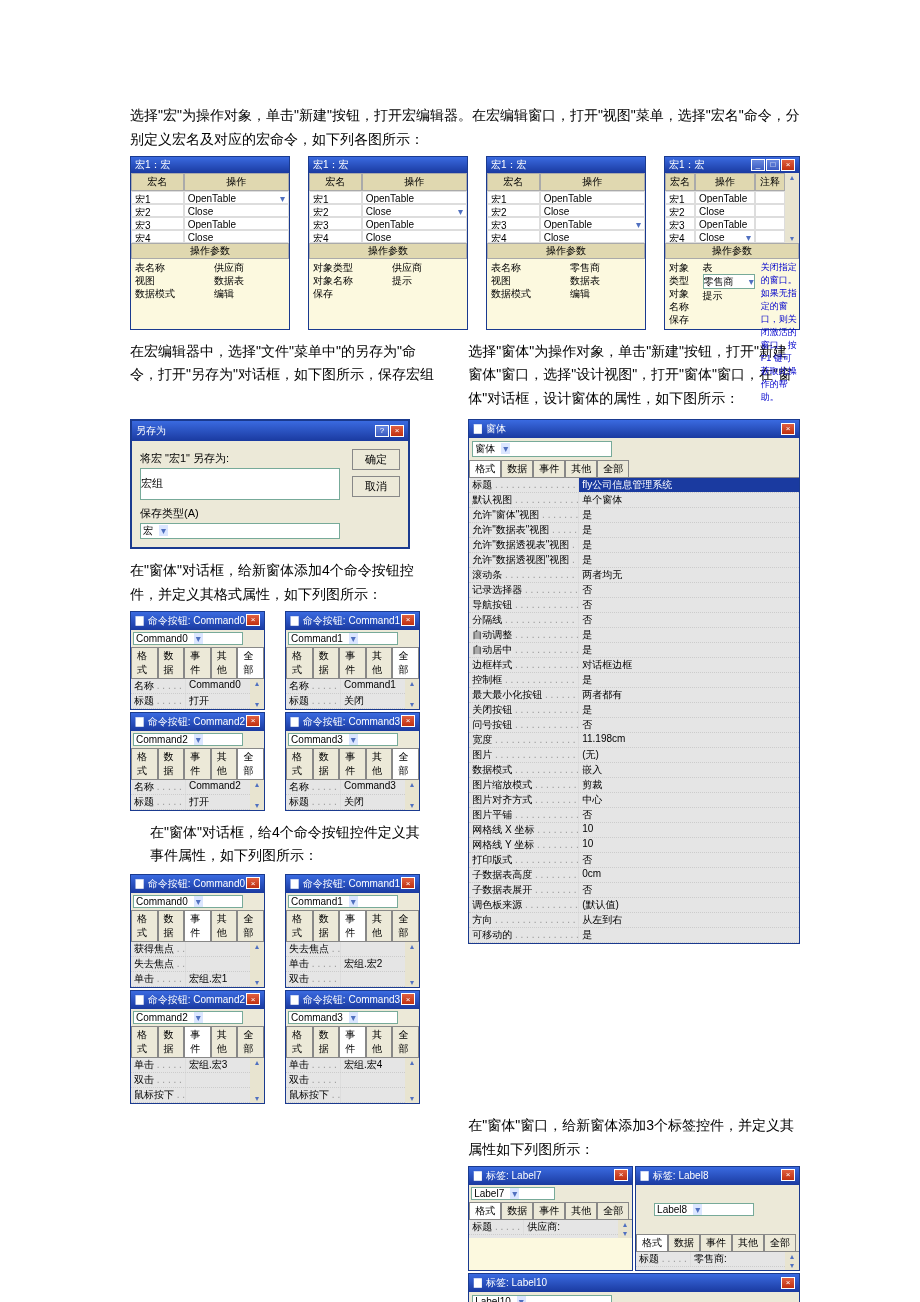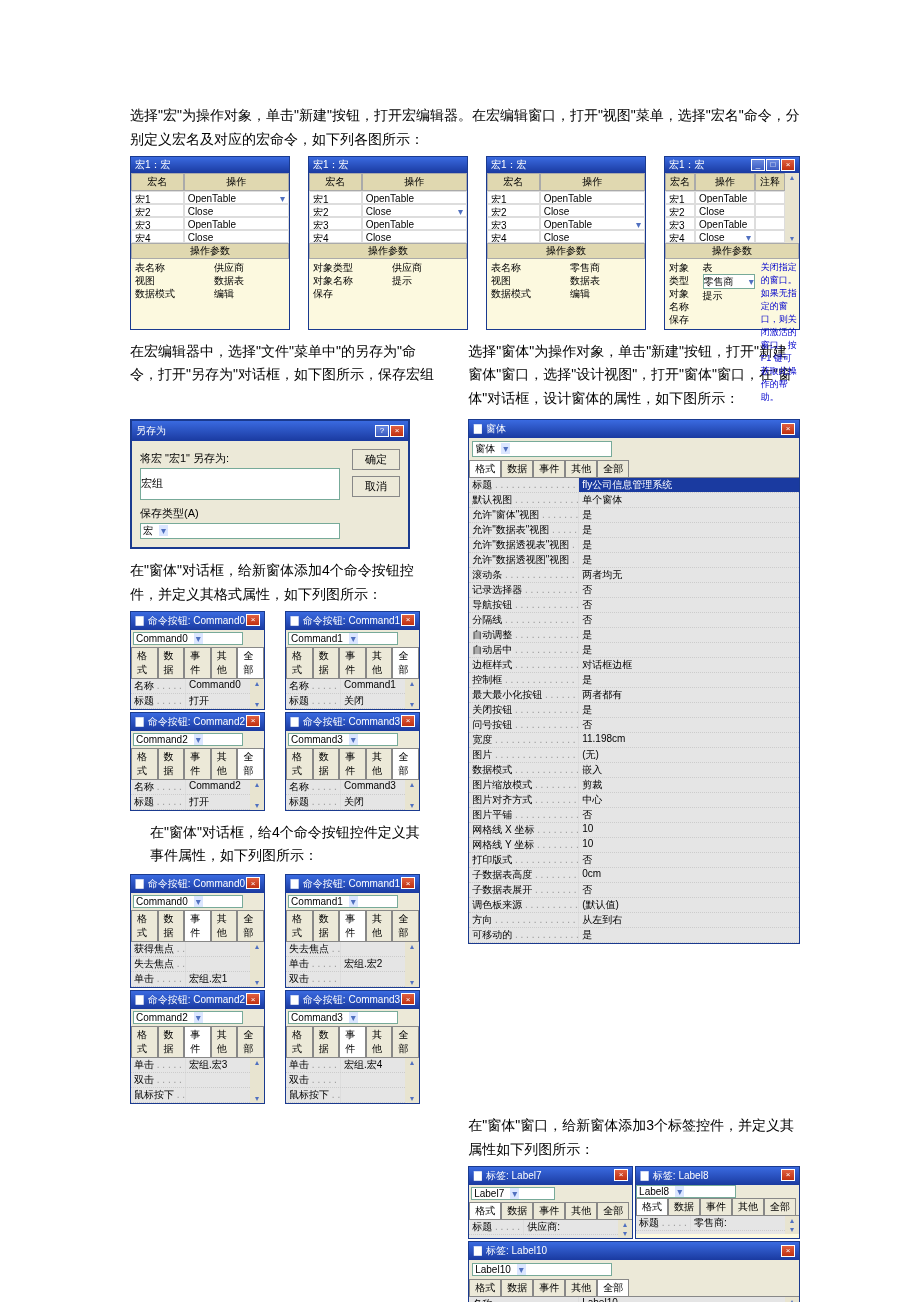--- a/index.html
+++ b/index.html
@@ -685,21 +685,21 @@
               <span>▴</span>
               <span>▾</span>
             </div>
     </div>
   </div>
   <div class="win" style="flex:1">
     <div class="cmd-hdr">
             <span><span>▉</span> 标签: Label8</span>
             <span class="wbtn close">×</span>
           </div>
-    <div style="padding:0;background:#ece9d8"><div class="combo" style="width:100px">Label8</div></div>
+    <div style="padding:18px;background:#ece9d8"><div class="combo" style="width:100px">Label8</div></div>
     <div class="prop-tabs">
       <span class="active">格式</span>
       <span>数据</span>
       <span>事件</span>
       <span>其他</span>
       <span>全部</span>
     </div>
     <div style="display:flex">
       <div class="prop-list small-prop" style="flex:1">
         <div class="prop-row">

